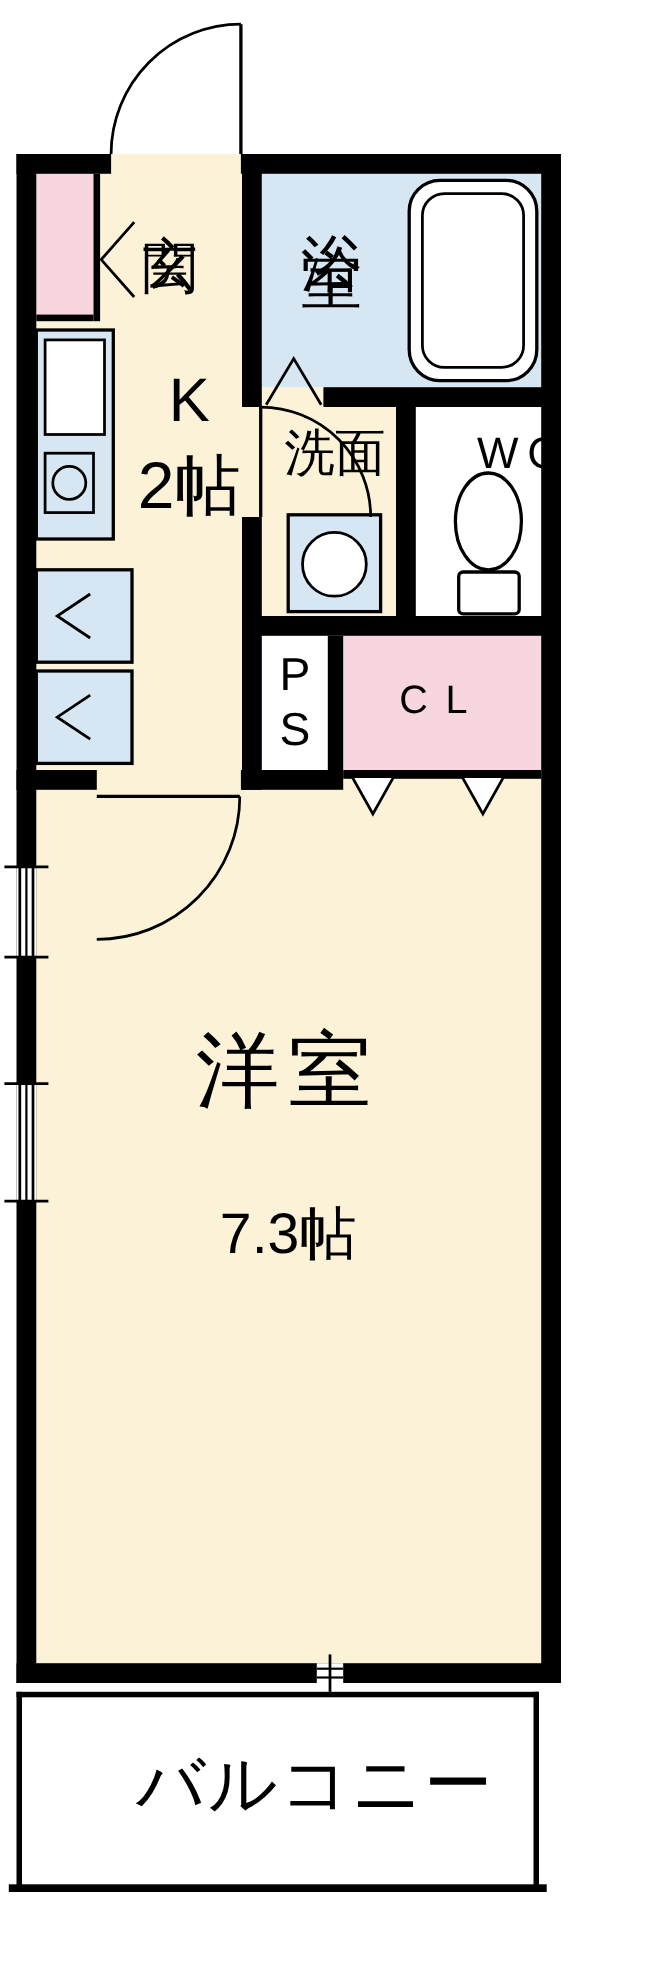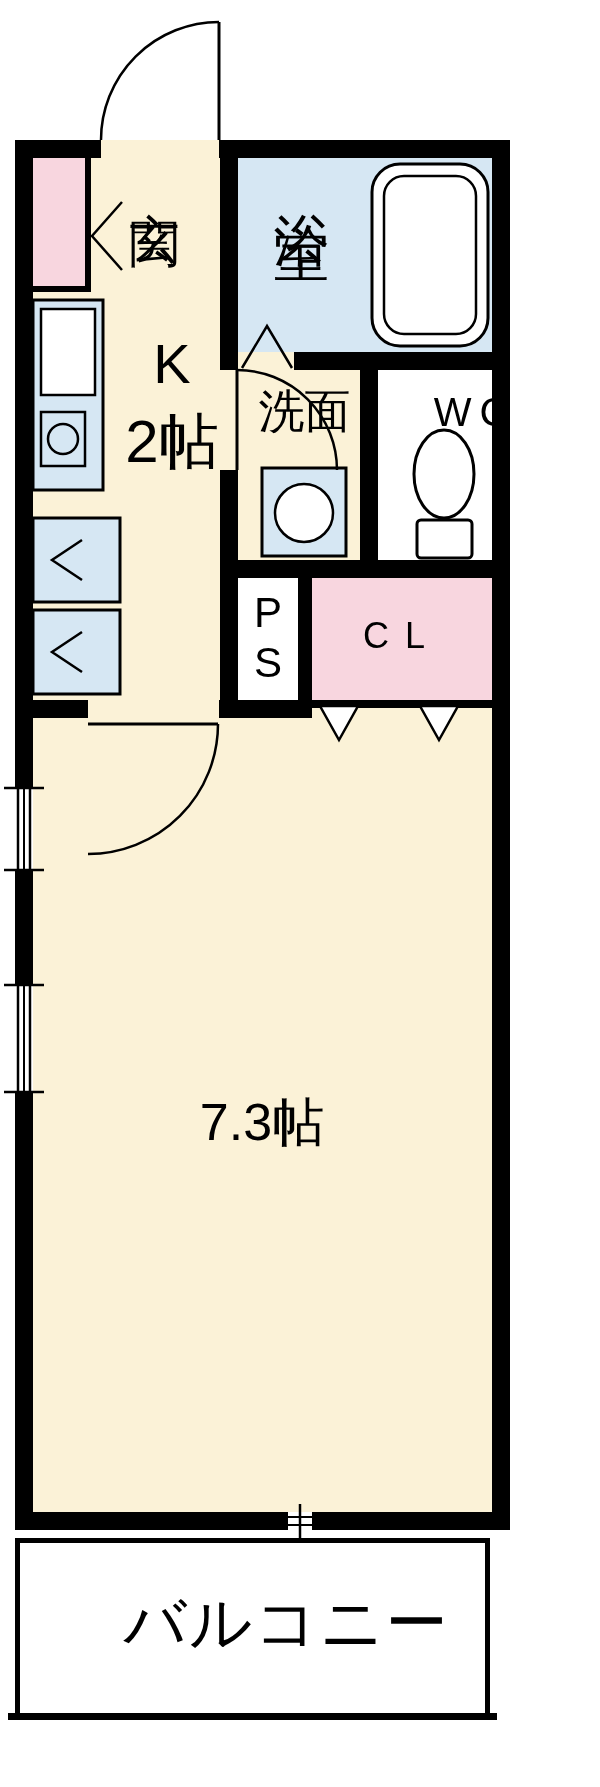--- a/index.html
+++ b/index.html
@@ -131,17 +131,18 @@
 
   <div class="label center" style="left:378px; top:392px; width:114px; font-size:40px; letter-spacing:8px;margin-left:40px;">WC</div>
 
   <div class="label center" style="left:238px; top:592px; width:60px; font-size:42px;">
     <div>P</div>
     <div style="margin-top:8px;">S</div>
   </div>
 
   <div class="label center" style="left:312px; top:618px; width:180px; font-size:36px; letter-spacing:16px;">CL</div>
 
+  <div class="label center" style="left:62px; top:936px; width:400px; font-size:76px; letter-spacing:8px;">洋室</div>
   <div class="label center" style="left:62px; top:1096px; width:400px; font-size:52px;">7.3帖</div>
 
   <div class="label center" style="left:20px; top:1592px; width:533px; font-size:62px; letter-spacing:2px;">バルコニー</div>
 
 </div>
 
 </body></html>

